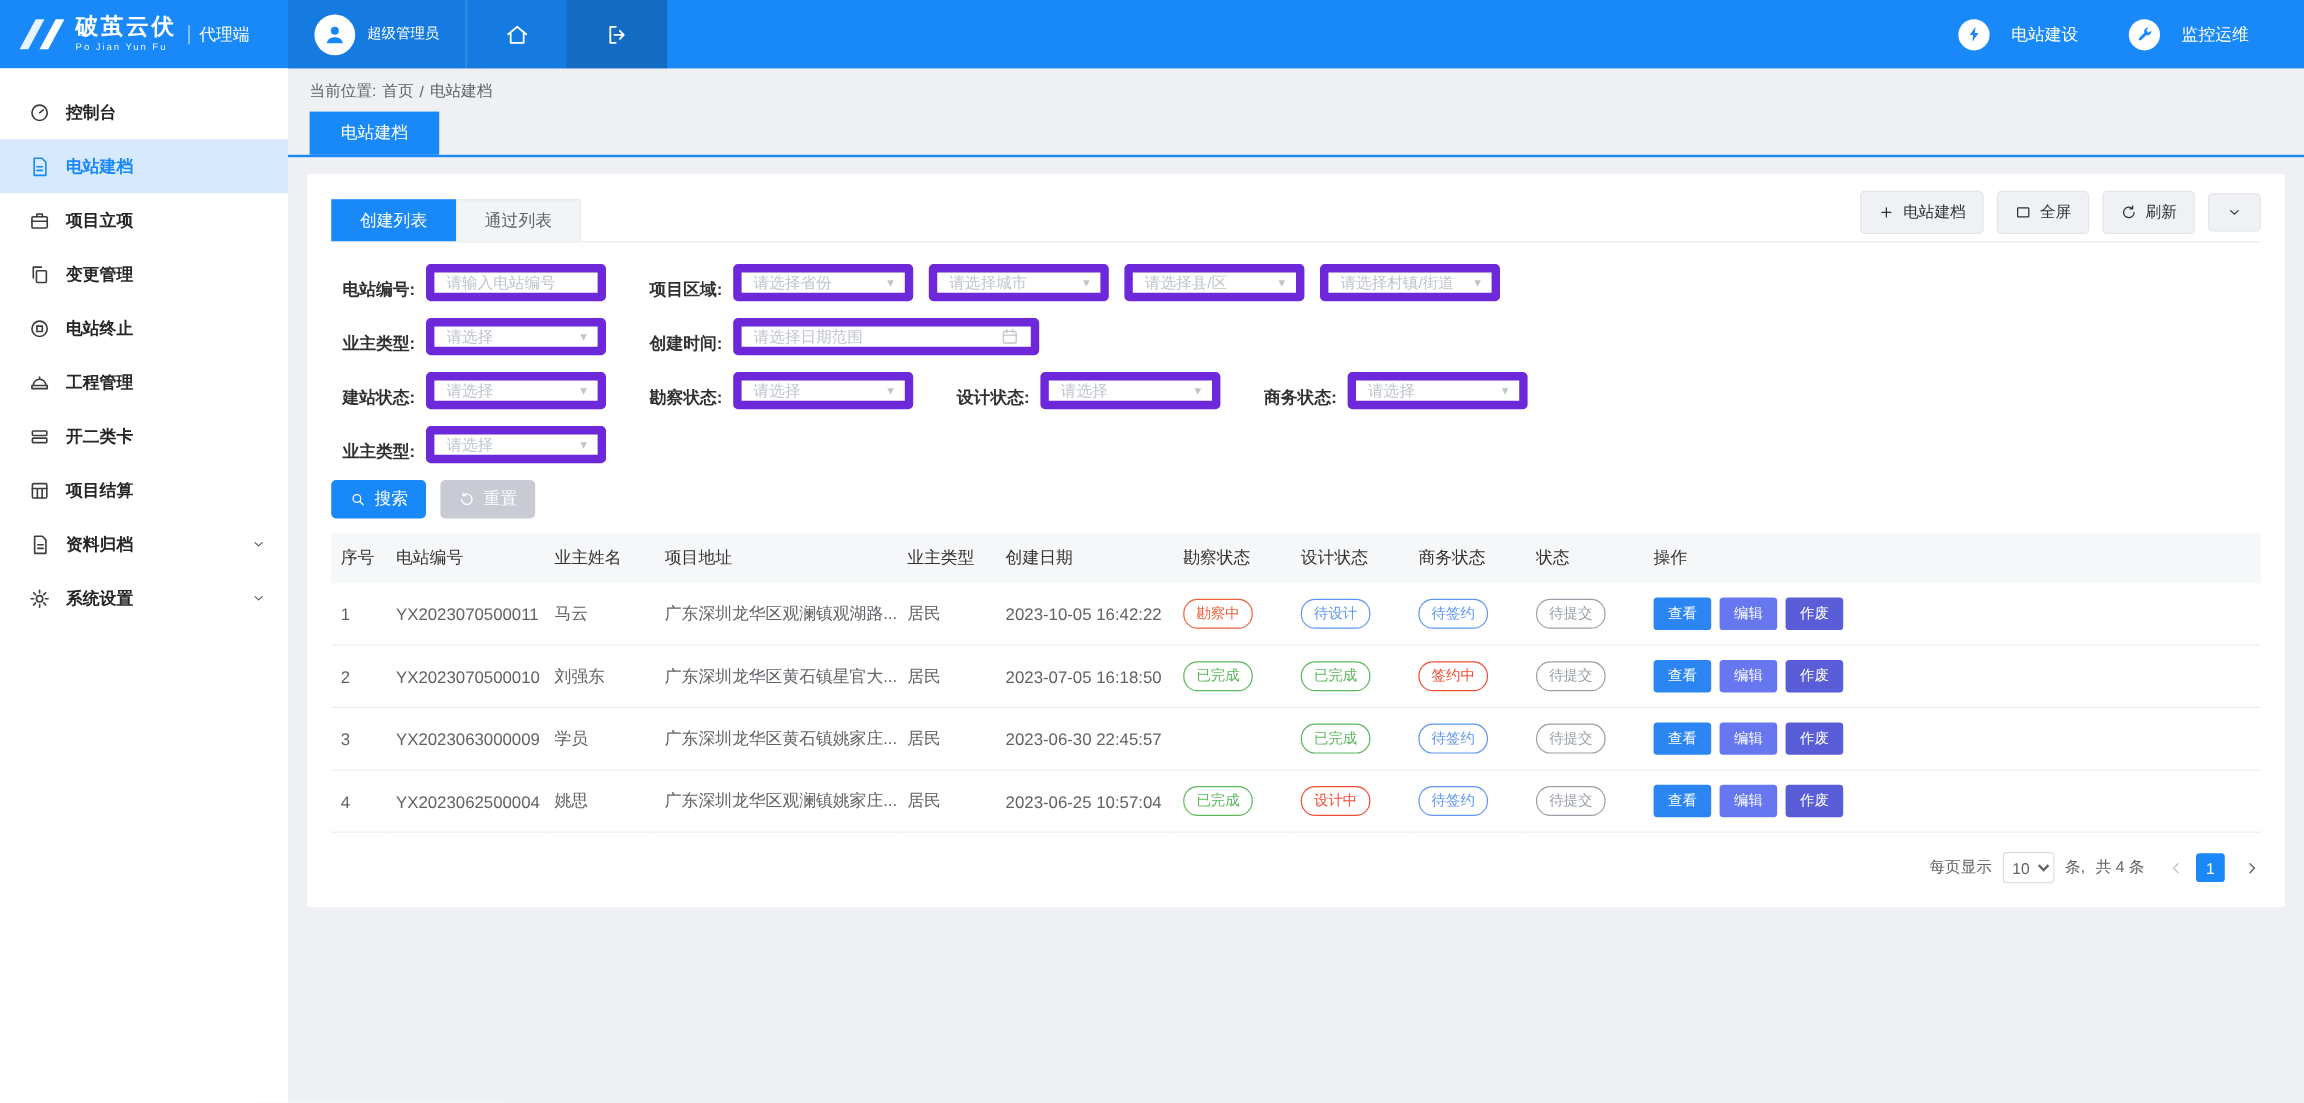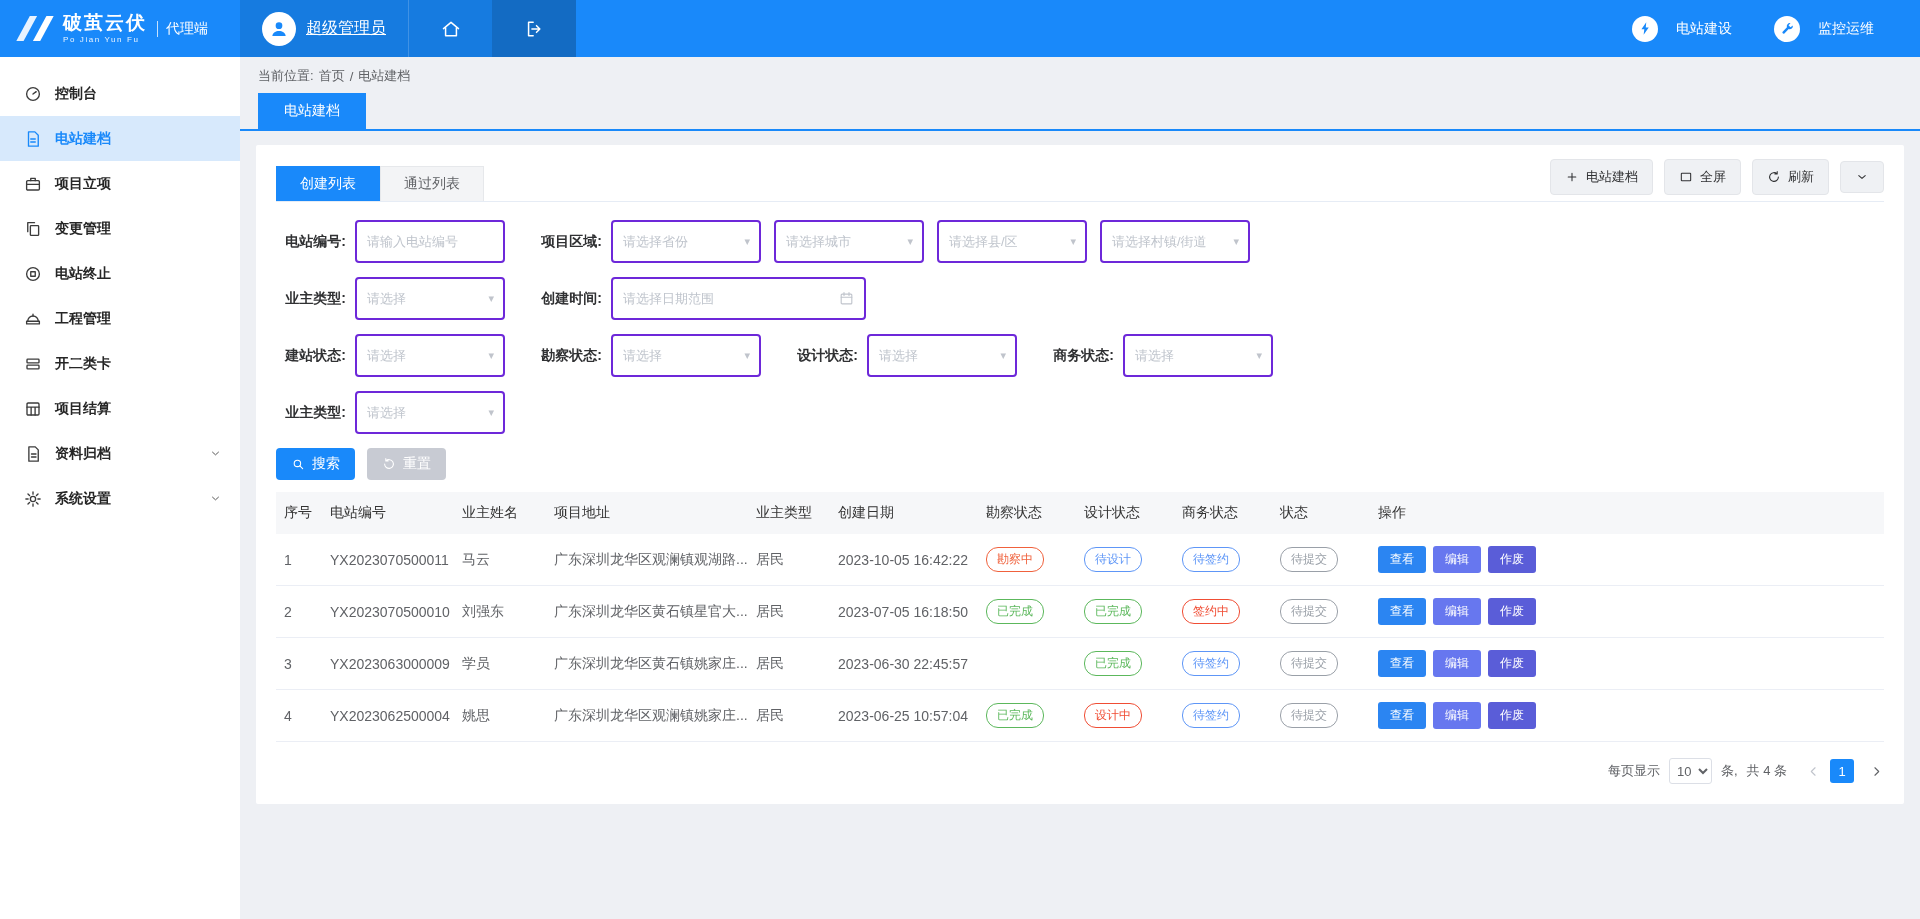--- a/index.html
+++ b/index.html
@@ -25,21 +25,21 @@
   .topbar{height:57px;background:var(--brand);display:flex;align-items:stretch;color:#fff;flex-shrink:0;}
   .logo-area{width:240px;display:flex;align-items:center;padding-left:14px;flex-shrink:0;}
   .logo-mark{width:42px;height:27px;display:block;}
   .logo-mark svg{width:100%;height:100%;display:block;}
   .logo-text{margin-left:7px;}
   .logo-title{font-size:19px;font-weight:700;letter-spacing:2px;line-height:1.1;}
   .logo-sub{font-size:8px;letter-spacing:1.6px;opacity:.9;margin-top:1px;}
   .portal{display:flex;align-items:center;margin-left:10px;font-size:14px;}
   .portal-divider{width:1px;height:16px;background:rgba(255,255,255,.75);margin-right:8px;}
   .seg{display:flex;align-items:center;justify-content:center;cursor:pointer;}
-  .seg-user{background:rgba(0,0,0,.10);gap:10px;padding:0 22px;font-size:16px;text-decoration:underline;}
+  .seg-user{background:rgba(0,0,0,.10);gap:10px;padding:0 22px;font-size:12px;}
   .seg-home{background:rgba(0,0,0,.10);width:84px;border-left:1px solid rgba(255,255,255,.18);}
   .seg-logout{background:rgba(0,0,0,.22);width:84px;}
   .avatar{width:34px;height:34px;border-radius:50%;background:#fff;color:var(--brand);display:flex;align-items:center;justify-content:center;}
   .avatar .icon{width:20px;height:20px;}
   .seg .nav-ic{width:20px;height:20px;color:#fff;}
   .topbar-right{margin-left:auto;display:flex;align-items:center;gap:42px;padding-right:46px;}
   .top-nav{display:flex;align-items:center;gap:18px;font-size:14px;cursor:pointer;}
   .circle-icon{width:26px;height:26px;background:#fff;color:var(--brand);border-radius:50%;display:flex;align-items:center;justify-content:center;}
   .circle-icon .icon{width:15px;height:15px;}
 
@@ -65,23 +65,23 @@
   .tab{padding:8px 23px;font-size:14px;cursor:pointer;border:1px solid transparent;border-bottom:none;}
   .tab.active{background:var(--brand);color:#fff;}
   .tab.inactive{background:#f3f4f6;color:#606266;border-color:#e6e8eb;}
   .toolbar{display:flex;align-items:center;padding-bottom:6px;}
   .tb-btn{display:inline-flex;align-items:center;gap:7px;background:#eff1f4;border:1px solid #e3e5e9;border-radius:4px;padding:8px 14px;font-size:13px;color:#303133;margin-left:11px;cursor:pointer;font-family:inherit;}
   .tb-icon{width:14px;height:14px;color:#303133;}
 
   
   .filters{margin-top:18px;}
   .f-row{display:flex;margin-bottom:14px;}
-  .field{display:flex;align-items:center;margin-right:27px;}
+  .field{display:flex;align-items:flex-end;margin-right:27px;}
   .f-label{width:70px;text-align:right;margin-right:9px;font-size:14px;font-weight:700;color:#303133;flex-shrink:0;}
-  .ctl{width:150px;height:43px;border:2px solid #6d28d9;border-radius:4px;background:#fff;font-size:13px;font-family:inherit;}
+  .ctl{width:150px;height:31px;border:7px solid #6d28d9;border-radius:4px;background:#fff;font-size:13px;font-family:inherit;}
   .ctl.input{padding:0 10px;outline:none;color:#303133;}
   .ctl.input::placeholder{color:#bfc4cc;}
   .ctl.select{display:flex;align-items:center;justify-content:space-between;padding:0 9px 0 10px;cursor:pointer;}
   .ctl .ph{color:#bfc4cc;white-space:nowrap;overflow:hidden;}
   .ctl .arrow{color:#c0c4cc;font-size:11px;margin-left:6px;}
   .ctl.date{width:255px;display:flex;align-items:center;justify-content:space-between;padding:0 10px;cursor:pointer;}
   .cal{width:15px;height:15px;color:#c0c4cc;flex-shrink:0;}
   .field .ctl + .ctl{margin-left:13px;}
 
   .filter-actions{margin:6px 0 8px;display:flex;gap:12px;}

